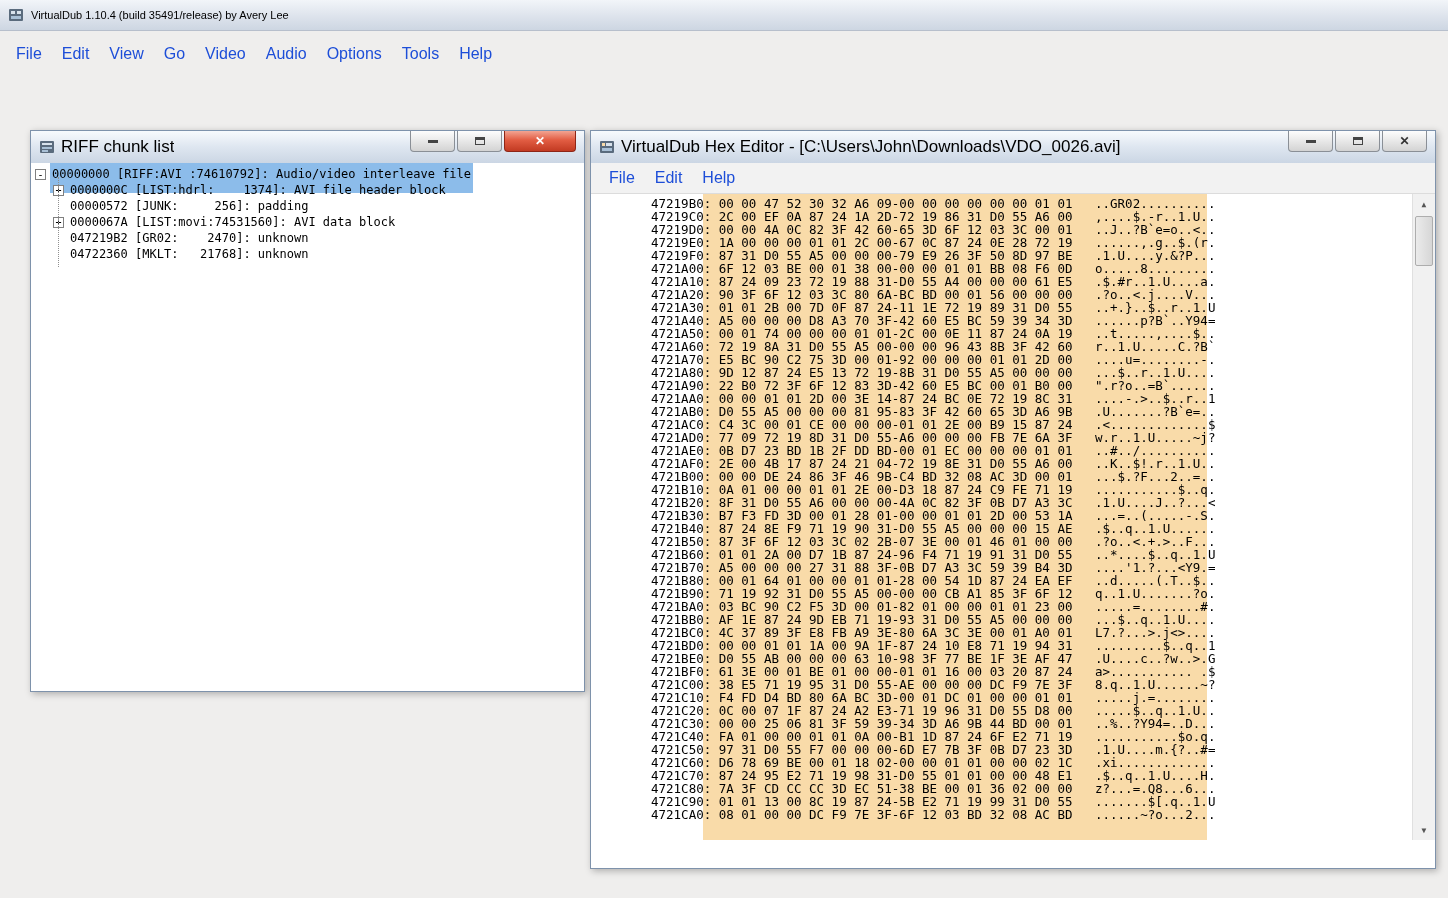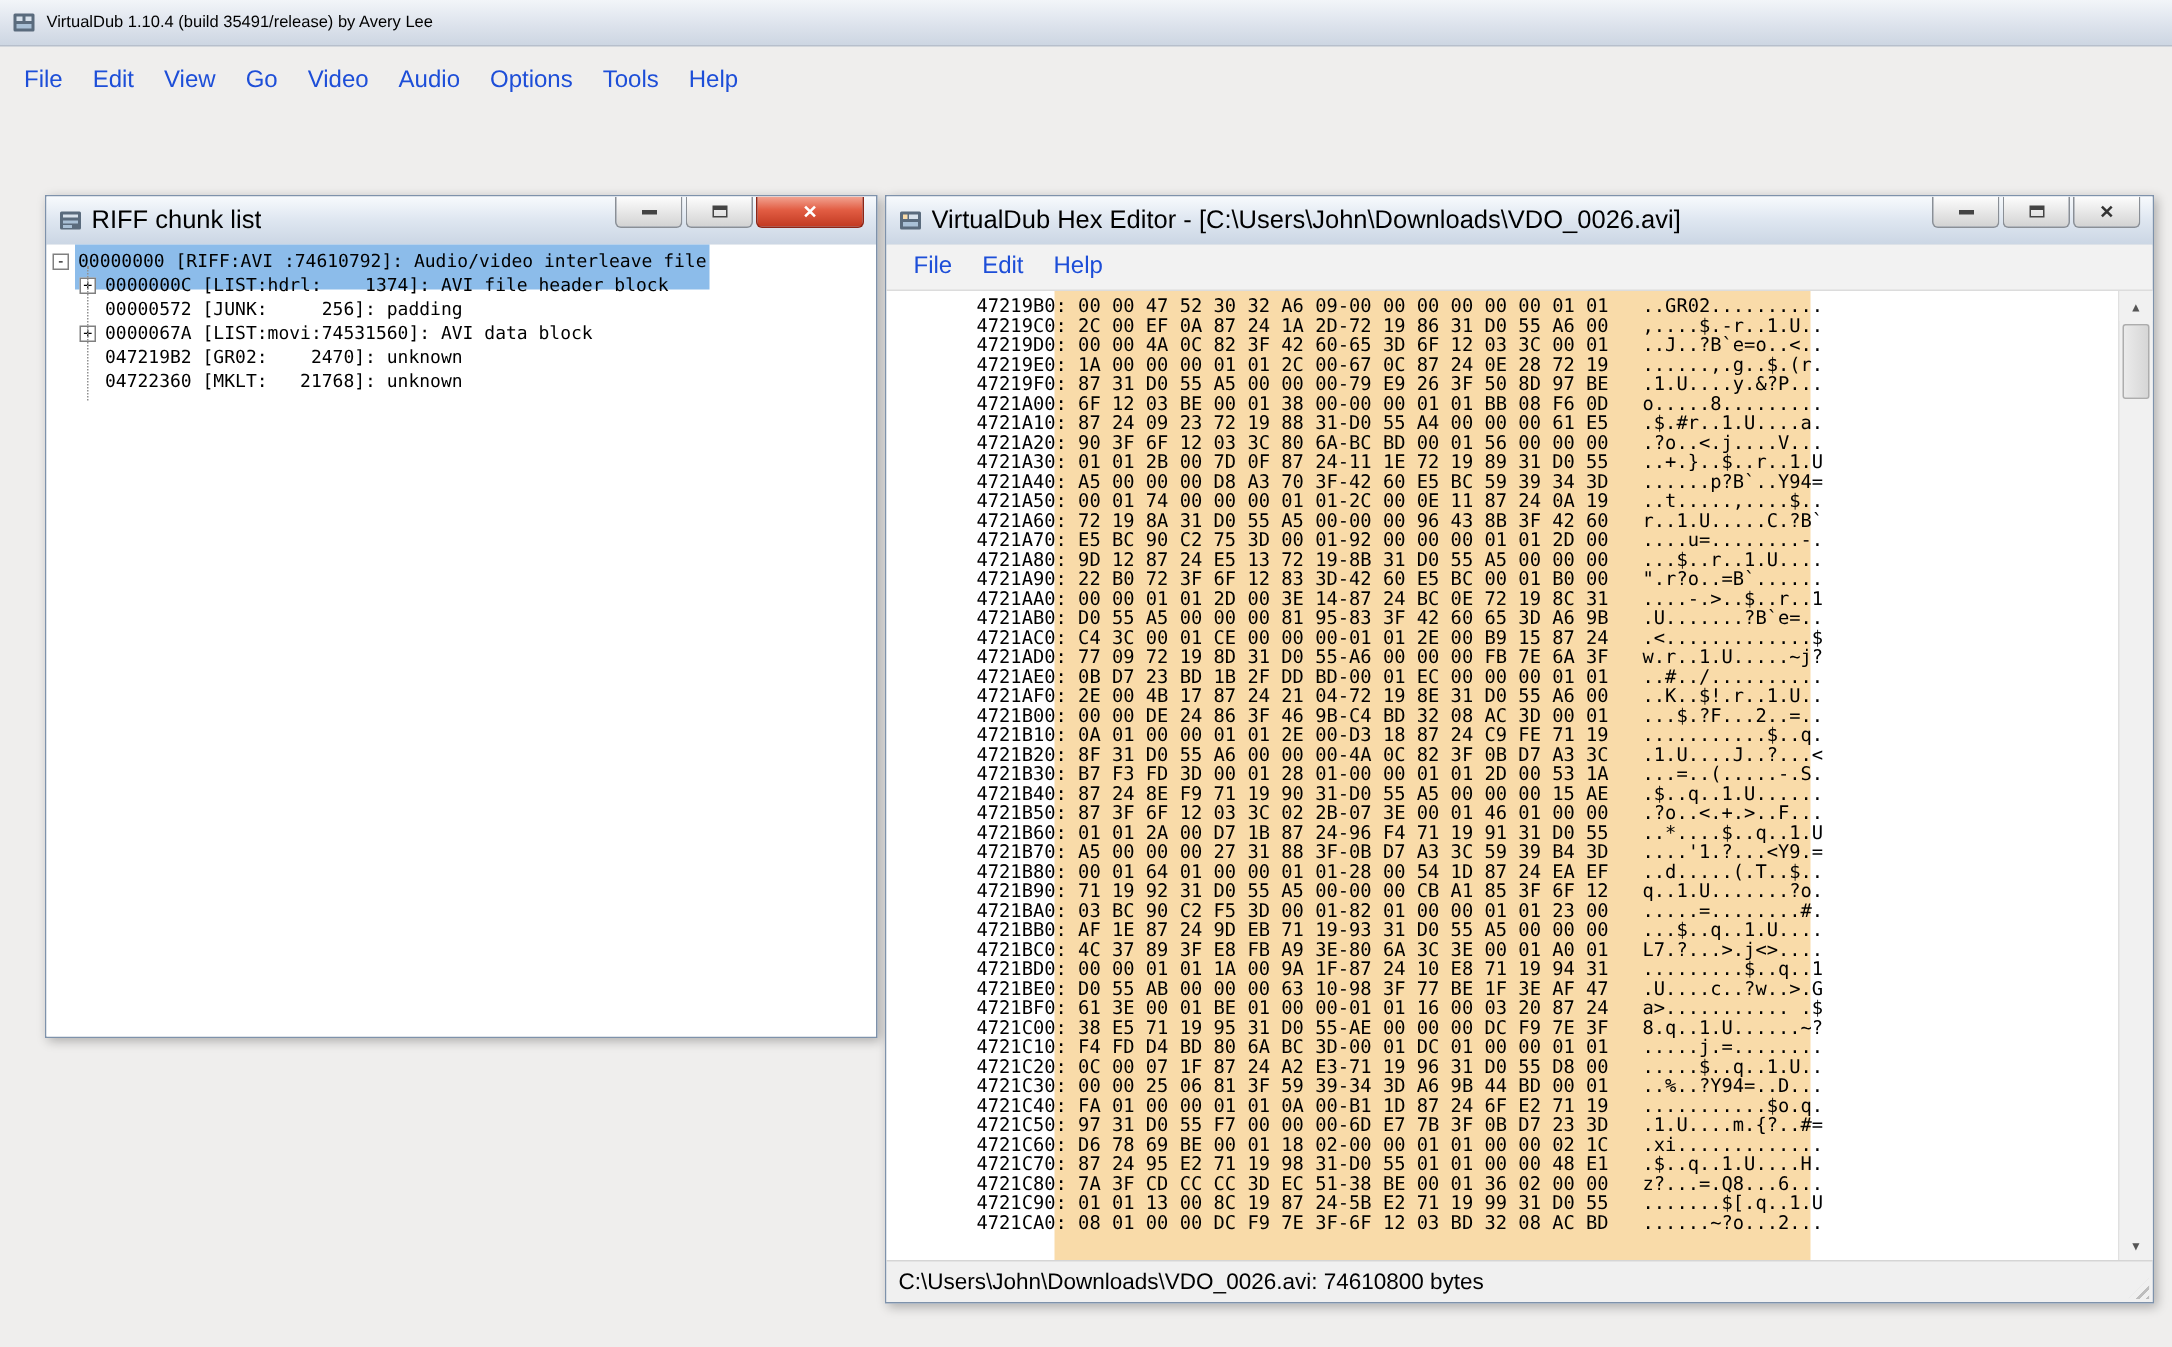--- a/index.html
+++ b/index.html
@@ -190,17 +190,13 @@
     </div>
   <div class="hex-body">
     <div class="hex-peach"></div>
     <div class="hex-rows" id="hex-rows"><div class="hex-row"><span class="hx-addr">47219B0: </span><span class="hx-bytes">00 00 47 52 30 32 A6 09-00 00 00 00 00 00 01 01</span><span class="hx-ascii">..GR02..........</span></div><div class="hex-row"><span class="hx-addr">47219C0: </span><span class="hx-bytes">2C 00 EF 0A 87 24 1A 2D-72 19 86 31 D0 55 A6 00</span><span class="hx-ascii">,....$.-r..1.U..</span></div><div class="hex-row"><span class="hx-addr">47219D0: </span><span class="hx-bytes">00 00 4A 0C 82 3F 42 60-65 3D 6F 12 03 3C 00 01</span><span class="hx-ascii">..J..?B`e=o..&lt;..</span></div><div class="hex-row"><span class="hx-addr">47219E0: </span><span class="hx-bytes">1A 00 00 00 01 01 2C 00-67 0C 87 24 0E 28 72 19</span><span class="hx-ascii">......,.g..$.(r.</span></div><div class="hex-row"><span class="hx-addr">47219F0: </span><span class="hx-bytes">87 31 D0 55 A5 00 00 00-79 E9 26 3F 50 8D 97 BE</span><span class="hx-ascii">.1.U....y.&amp;?P...</span></div><div class="hex-row"><span class="hx-addr">4721A00: </span><span class="hx-bytes">6F 12 03 BE 00 01 38 00-00 00 01 01 BB 08 F6 0D</span><span class="hx-ascii">o.....8.........</span></div><div class="hex-row"><span class="hx-addr">4721A10: </span><span class="hx-bytes">87 24 09 23 72 19 88 31-D0 55 A4 00 00 00 61 E5</span><span class="hx-ascii">.$.#r..1.U....a.</span></div><div class="hex-row"><span class="hx-addr">4721A20: </span><span class="hx-bytes">90 3F 6F 12 03 3C 80 6A-BC BD 00 01 56 00 00 00</span><span class="hx-ascii">.?o..&lt;.j....V...</span></div><div class="hex-row"><span class="hx-addr">4721A30: </span><span class="hx-bytes">01 01 2B 00 7D 0F 87 24-11 1E 72 19 89 31 D0 55</span><span class="hx-ascii">..+.}..$..r..1.U</span></div><div class="hex-row"><span class="hx-addr">4721A40: </span><span class="hx-bytes">A5 00 00 00 D8 A3 70 3F-42 60 E5 BC 59 39 34 3D</span><span class="hx-ascii">......p?B`..Y94=</span></div><div class="hex-row"><span class="hx-addr">4721A50: </span><span class="hx-bytes">00 01 74 00 00 00 01 01-2C 00 0E 11 87 24 0A 19</span><span class="hx-ascii">..t.....,....$..</span></div><div class="hex-row"><span class="hx-addr">4721A60: </span><span class="hx-bytes">72 19 8A 31 D0 55 A5 00-00 00 96 43 8B 3F 42 60</span><span class="hx-ascii">r..1.U.....C.?B`</span></div><div class="hex-row"><span class="hx-addr">4721A70: </span><span class="hx-bytes">E5 BC 90 C2 75 3D 00 01-92 00 00 00 01 01 2D 00</span><span class="hx-ascii">....u=........-.</span></div><div class="hex-row"><span class="hx-addr">4721A80: </span><span class="hx-bytes">9D 12 87 24 E5 13 72 19-8B 31 D0 55 A5 00 00 00</span><span class="hx-ascii">...$..r..1.U....</span></div><div class="hex-row"><span class="hx-addr">4721A90: </span><span class="hx-bytes">22 B0 72 3F 6F 12 83 3D-42 60 E5 BC 00 01 B0 00</span><span class="hx-ascii">".r?o..=B`......</span></div><div class="hex-row"><span class="hx-addr">4721AA0: </span><span class="hx-bytes">00 00 01 01 2D 00 3E 14-87 24 BC 0E 72 19 8C 31</span><span class="hx-ascii">....-.&gt;..$..r..1</span></div><div class="hex-row"><span class="hx-addr">4721AB0: </span><span class="hx-bytes">D0 55 A5 00 00 00 81 95-83 3F 42 60 65 3D A6 9B</span><span class="hx-ascii">.U.......?B`e=..</span></div><div class="hex-row"><span class="hx-addr">4721AC0: </span><span class="hx-bytes">C4 3C 00 01 CE 00 00 00-01 01 2E 00 B9 15 87 24</span><span class="hx-ascii">.&lt;.............$</span></div><div class="hex-row"><span class="hx-addr">4721AD0: </span><span class="hx-bytes">77 09 72 19 8D 31 D0 55-A6 00 00 00 FB 7E 6A 3F</span><span class="hx-ascii">w.r..1.U.....~j?</span></div><div class="hex-row"><span class="hx-addr">4721AE0: </span><span class="hx-bytes">0B D7 23 BD 1B 2F DD BD-00 01 EC 00 00 00 01 01</span><span class="hx-ascii">..#../..........</span></div><div class="hex-row"><span class="hx-addr">4721AF0: </span><span class="hx-bytes">2E 00 4B 17 87 24 21 04-72 19 8E 31 D0 55 A6 00</span><span class="hx-ascii">..K..$!.r..1.U..</span></div><div class="hex-row"><span class="hx-addr">4721B00: </span><span class="hx-bytes">00 00 DE 24 86 3F 46 9B-C4 BD 32 08 AC 3D 00 01</span><span class="hx-ascii">...$.?F...2..=..</span></div><div class="hex-row"><span class="hx-addr">4721B10: </span><span class="hx-bytes">0A 01 00 00 01 01 2E 00-D3 18 87 24 C9 FE 71 19</span><span class="hx-ascii">...........$..q.</span></div><div class="hex-row"><span class="hx-addr">4721B20: </span><span class="hx-bytes">8F 31 D0 55 A6 00 00 00-4A 0C 82 3F 0B D7 A3 3C</span><span class="hx-ascii">.1.U....J..?...&lt;</span></div><div class="hex-row"><span class="hx-addr">4721B30: </span><span class="hx-bytes">B7 F3 FD 3D 00 01 28 01-00 00 01 01 2D 00 53 1A</span><span class="hx-ascii">...=..(.....-.S.</span></div><div class="hex-row"><span class="hx-addr">4721B40: </span><span class="hx-bytes">87 24 8E F9 71 19 90 31-D0 55 A5 00 00 00 15 AE</span><span class="hx-ascii">.$..q..1.U......</span></div><div class="hex-row"><span class="hx-addr">4721B50: </span><span class="hx-bytes">87 3F 6F 12 03 3C 02 2B-07 3E 00 01 46 01 00 00</span><span class="hx-ascii">.?o..&lt;.+.&gt;..F...</span></div><div class="hex-row"><span class="hx-addr">4721B60: </span><span class="hx-bytes">01 01 2A 00 D7 1B 87 24-96 F4 71 19 91 31 D0 55</span><span class="hx-ascii">..*....$..q..1.U</span></div><div class="hex-row"><span class="hx-addr">4721B70: </span><span class="hx-bytes">A5 00 00 00 27 31 88 3F-0B D7 A3 3C 59 39 B4 3D</span><span class="hx-ascii">....'1.?...&lt;Y9.=</span></div><div class="hex-row"><span class="hx-addr">4721B80: </span><span class="hx-bytes">00 01 64 01 00 00 01 01-28 00 54 1D 87 24 EA EF</span><span class="hx-ascii">..d.....(.T..$..</span></div><div class="hex-row"><span class="hx-addr">4721B90: </span><span class="hx-bytes">71 19 92 31 D0 55 A5 00-00 00 CB A1 85 3F 6F 12</span><span class="hx-ascii">q..1.U.......?o.</span></div><div class="hex-row"><span class="hx-addr">4721BA0: </span><span class="hx-bytes">03 BC 90 C2 F5 3D 00 01-82 01 00 00 01 01 23 00</span><span class="hx-ascii">.....=........#.</span></div><div class="hex-row"><span class="hx-addr">4721BB0: </span><span class="hx-bytes">AF 1E 87 24 9D EB 71 19-93 31 D0 55 A5 00 00 00</span><span class="hx-ascii">...$..q..1.U....</span></div><div class="hex-row"><span class="hx-addr">4721BC0: </span><span class="hx-bytes">4C 37 89 3F E8 FB A9 3E-80 6A 3C 3E 00 01 A0 01</span><span class="hx-ascii">L7.?...&gt;.j&lt;&gt;....</span></div><div class="hex-row"><span class="hx-addr">4721BD0: </span><span class="hx-bytes">00 00 01 01 1A 00 9A 1F-87 24 10 E8 71 19 94 31</span><span class="hx-ascii">.........$..q..1</span></div><div class="hex-row"><span class="hx-addr">4721BE0: </span><span class="hx-bytes">D0 55 AB 00 00 00 63 10-98 3F 77 BE 1F 3E AF 47</span><span class="hx-ascii">.U....c..?w..&gt;.G</span></div><div class="hex-row"><span class="hx-addr">4721BF0: </span><span class="hx-bytes">61 3E 00 01 BE 01 00 00-01 01 16 00 03 20 87 24</span><span class="hx-ascii">a&gt;........... .$</span></div><div class="hex-row"><span class="hx-addr">4721C00: </span><span class="hx-bytes">38 E5 71 19 95 31 D0 55-AE 00 00 00 DC F9 7E 3F</span><span class="hx-ascii">8.q..1.U......~?</span></div><div class="hex-row"><span class="hx-addr">4721C10: </span><span class="hx-bytes">F4 FD D4 BD 80 6A BC 3D-00 01 DC 01 00 00 01 01</span><span class="hx-ascii">.....j.=........</span></div><div class="hex-row"><span class="hx-addr">4721C20: </span><span class="hx-bytes">0C 00 07 1F 87 24 A2 E3-71 19 96 31 D0 55 D8 00</span><span class="hx-ascii">.....$..q..1.U..</span></div><div class="hex-row"><span class="hx-addr">4721C30: </span><span class="hx-bytes">00 00 25 06 81 3F 59 39-34 3D A6 9B 44 BD 00 01</span><span class="hx-ascii">..%..?Y94=..D...</span></div><div class="hex-row"><span class="hx-addr">4721C40: </span><span class="hx-bytes">FA 01 00 00 01 01 0A 00-B1 1D 87 24 6F E2 71 19</span><span class="hx-ascii">...........$o.q.</span></div><div class="hex-row"><span class="hx-addr">4721C50: </span><span class="hx-bytes">97 31 D0 55 F7 00 00 00-6D E7 7B 3F 0B D7 23 3D</span><span class="hx-ascii">.1.U....m.{?..#=</span></div><div class="hex-row"><span class="hx-addr">4721C60: </span><span class="hx-bytes">D6 78 69 BE 00 01 18 02-00 00 01 01 00 00 02 1C</span><span class="hx-ascii">.xi.............</span></div><div class="hex-row"><span class="hx-addr">4721C70: </span><span class="hx-bytes">87 24 95 E2 71 19 98 31-D0 55 01 01 00 00 48 E1</span><span class="hx-ascii">.$..q..1.U....H.</span></div><div class="hex-row"><span class="hx-addr">4721C80: </span><span class="hx-bytes">7A 3F CD CC CC 3D EC 51-38 BE 00 01 36 02 00 00</span><span class="hx-ascii">z?...=.Q8...6...</span></div><div class="hex-row"><span class="hx-addr">4721C90: </span><span class="hx-bytes">01 01 13 00 8C 19 87 24-5B E2 71 19 99 31 D0 55</span><span class="hx-ascii">.......$[.q..1.U</span></div><div class="hex-row"><span class="hx-addr">4721CA0: </span><span class="hx-bytes">08 01 00 00 DC F9 7E 3F-6F 12 03 BD 32 08 AC BD</span><span class="hx-ascii">......~?o...2...</span></div></div>
     <div class="v-scroll">
       <div class="scroll-btn up">▲</div>
       <div class="scroll-thumb"></div>
       <div class="scroll-btn down">▼</div>
     </div>
   </div>
-  <div class="hex-statusbar">
-    <span>C:\Users\John\Downloads\VDO_0026.avi: 74610800 bytes</span>
-    <span class="resize-grip"></span>
-  </div>
 </div>
 
 </body></html>

